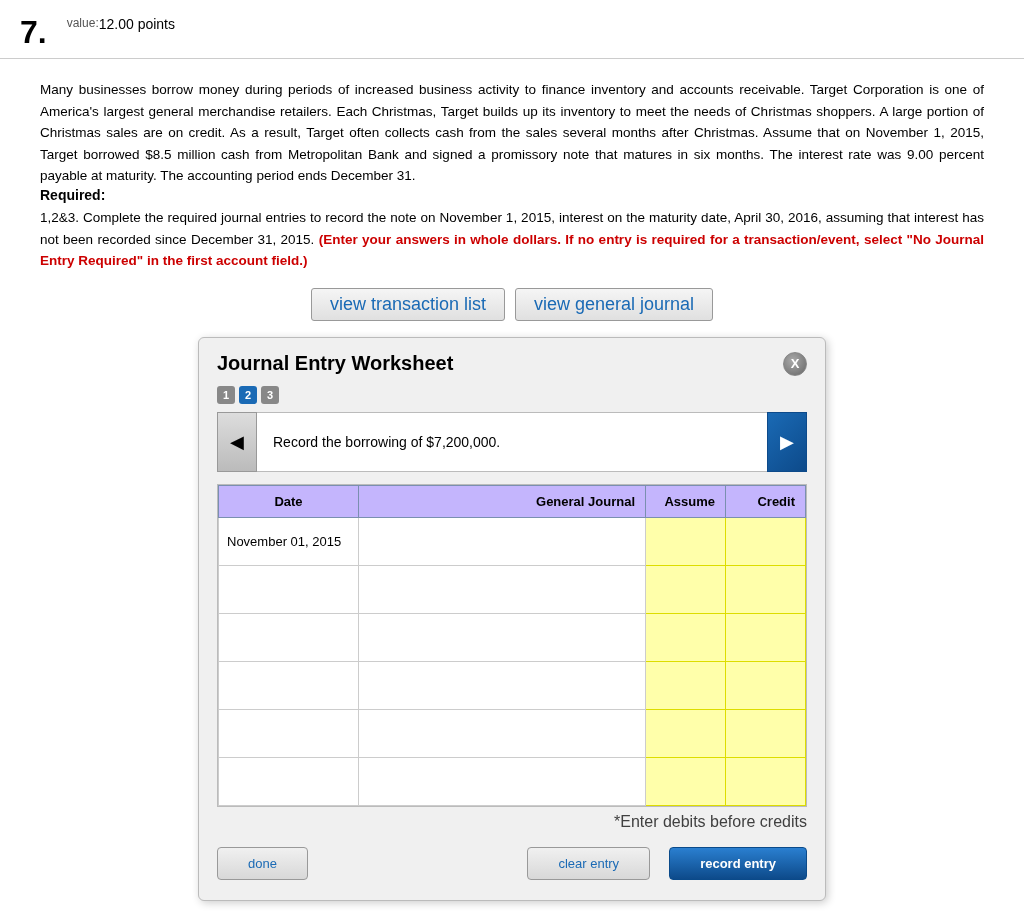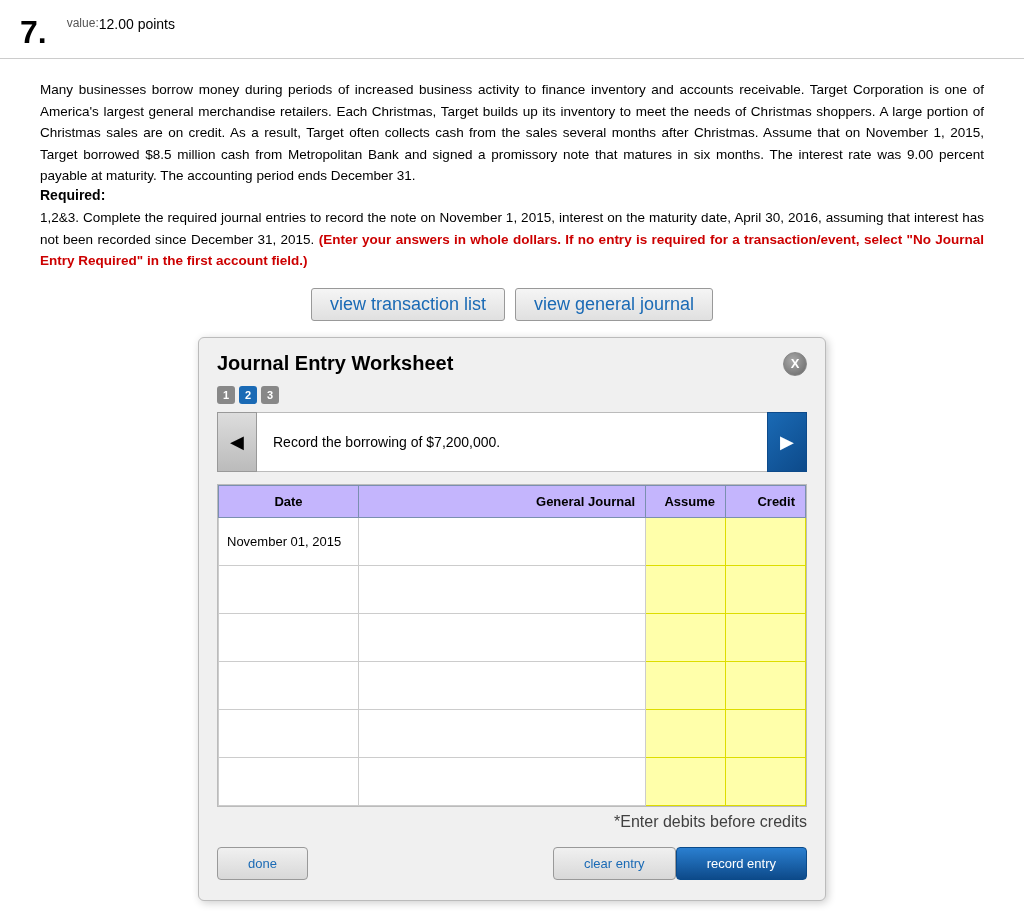--- a/index.html
+++ b/index.html
@@ -234,25 +234,25 @@
       border-radius: 4px;
     }
     .footer-btn-record {
       border: 1px solid #0a4a8a;
       background: linear-gradient(to bottom, #2a7fd0, #0d4a8a);
       color: #fff;
       padding: 8px 30px;
       cursor: pointer;
       font-size: 13px;
       border-radius: 4px;
-      font-weight: normal;
+      font-weight: bold;
     }
     .footer-right {
       display: flex;
-      gap: 0;
+      gap: 19px;
     }
   </style>
 </head>
 <body>
 
 <div class="page-container">
 
   <div class="question-header">
     <div class="question-number">7.</div>
     <div class="question-value">

